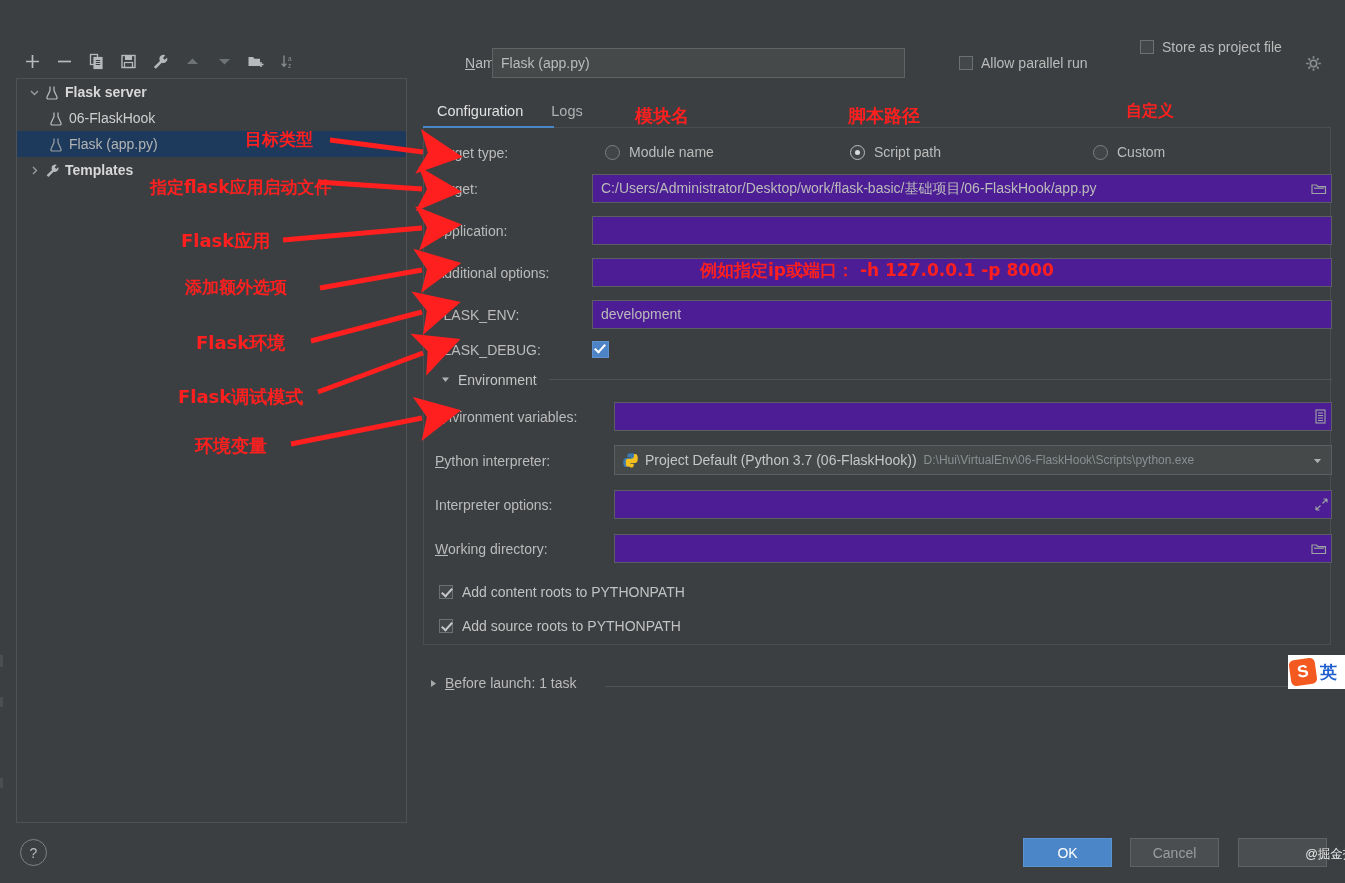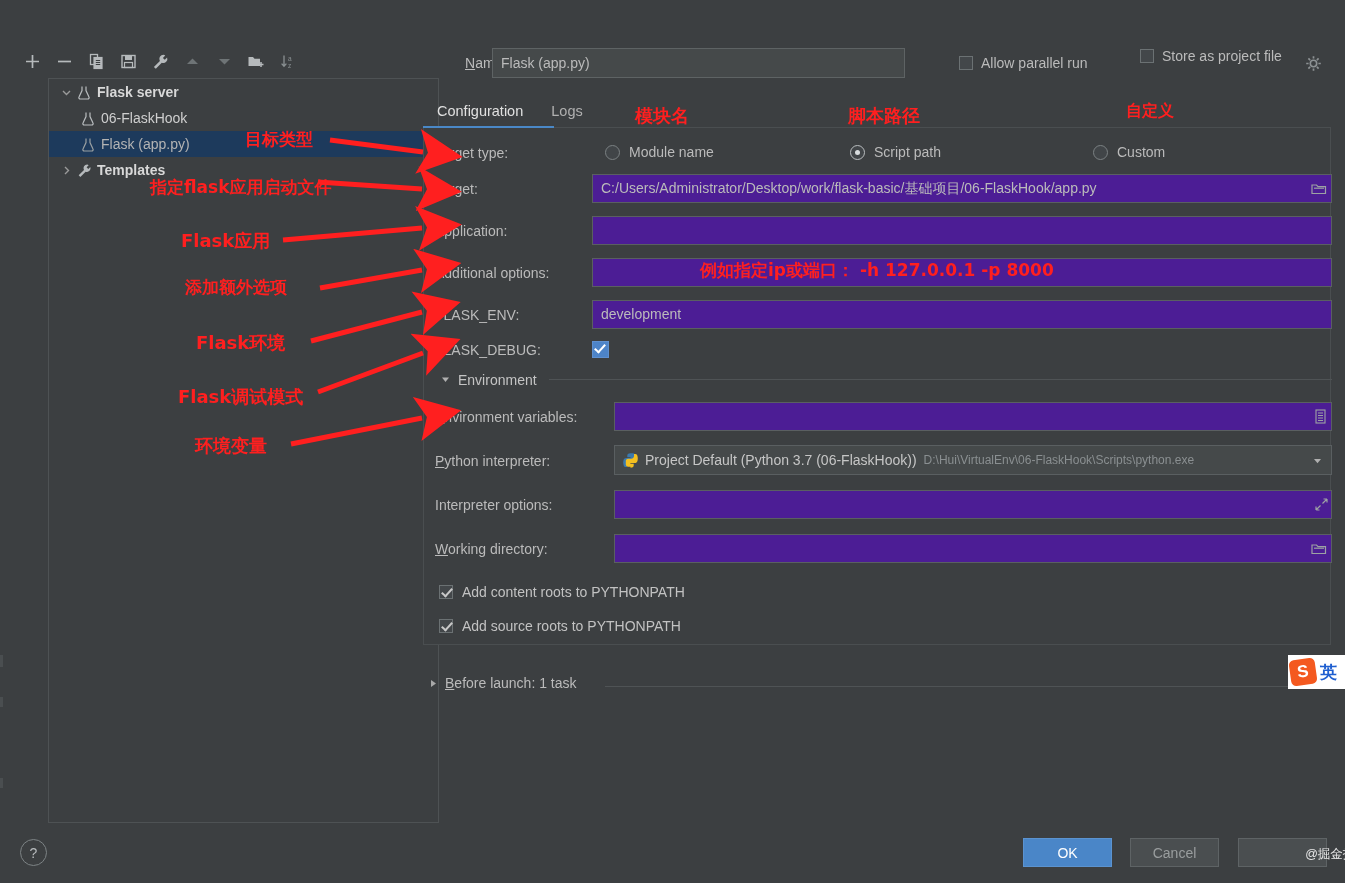--- a/index.html
+++ b/index.html
@@ -59,21 +59,20 @@
     cursor: pointer;
   }
   .tb-btn svg { display: block; }
 
   
   #tree-panel {
     position: absolute; left: 16px; top: 78px; width: 391px; height: 745px;
     background: #3c3f41;
     border: 1px solid #4e5254;
     overflow: hidden;
-    margin-left: 32px;
   }
   .tree-row {
     height: 26px; display: flex; align-items: center;
     padding-left: 8px; cursor: pointer; white-space: nowrap;
   }
   .tree-row.selected { background: #1d3a5c; }
   .tw {
     width: 18px; height: 18px; display: flex; align-items: center; justify-content: center;
     color: #9a9a9a; flex: 0 0 18px;
   }
@@ -95,21 +94,21 @@
     position: absolute; left: 492px; top: 48px; width: 413px; height: 30px;
     background: #45494a; border: 1px solid #5e6364; color: #bbbbbb;
     font-size: 14px; padding: 0 8px;
     font-family: "Liberation Sans", sans-serif;
   }
   .hdr-check {
     position: absolute; display: flex; align-items: center; gap: 8px;
     font-size: 14px; color: #bbbbbb; cursor: pointer; padding-left: 9px;
   }
   #chk-parallel { left: 950px; top: 55px; }
-  #chk-store { left: 1131px; top: 48px; }
+  #chk-store { left: 1131px; top: 39px; }
   .cbox {
     width: 14px; height: 14px; border: 1px solid #6b7173; background: #43474a;
     display: inline-block; position: relative; flex: 0 0 14px;
   }
   .cbox.checked { background: #43474a; }
   .cbox.checked::after {
     content: ""; position: absolute; left: 4px; top: 0px;
     width: 4px; height: 9px; border: solid #c8c8c8;
     border-width: 0 2px 2px 0; transform: rotate(42deg);
   }

